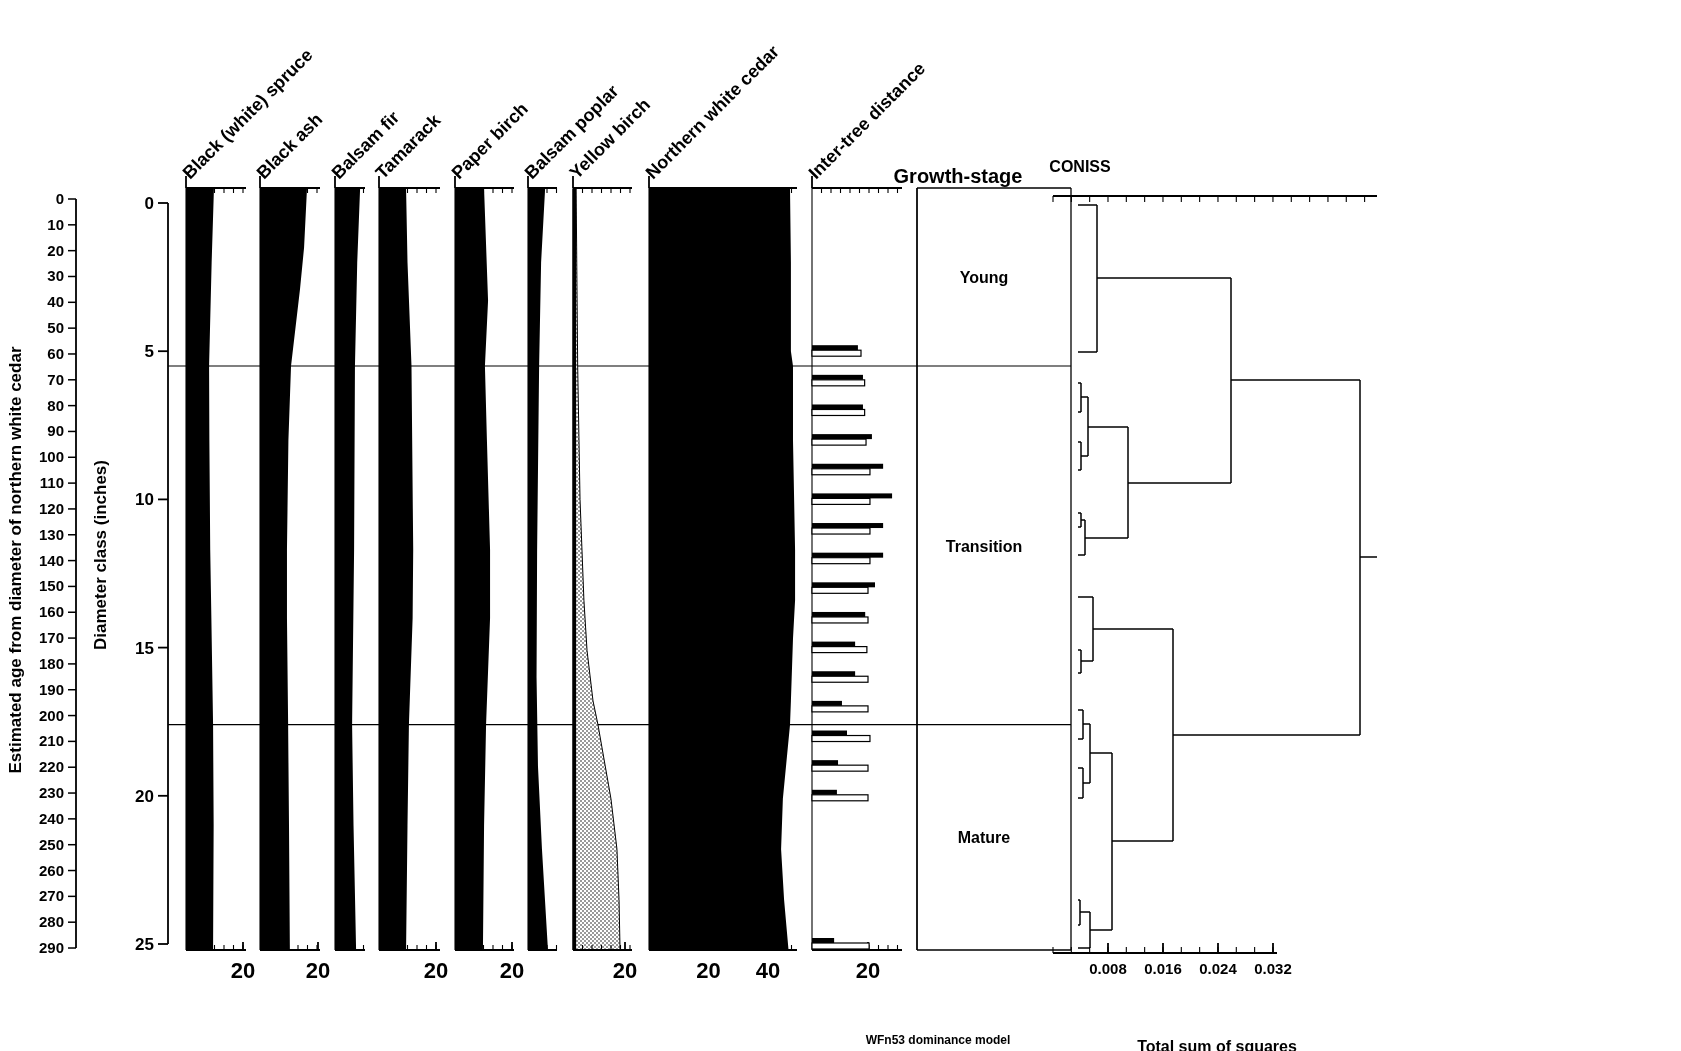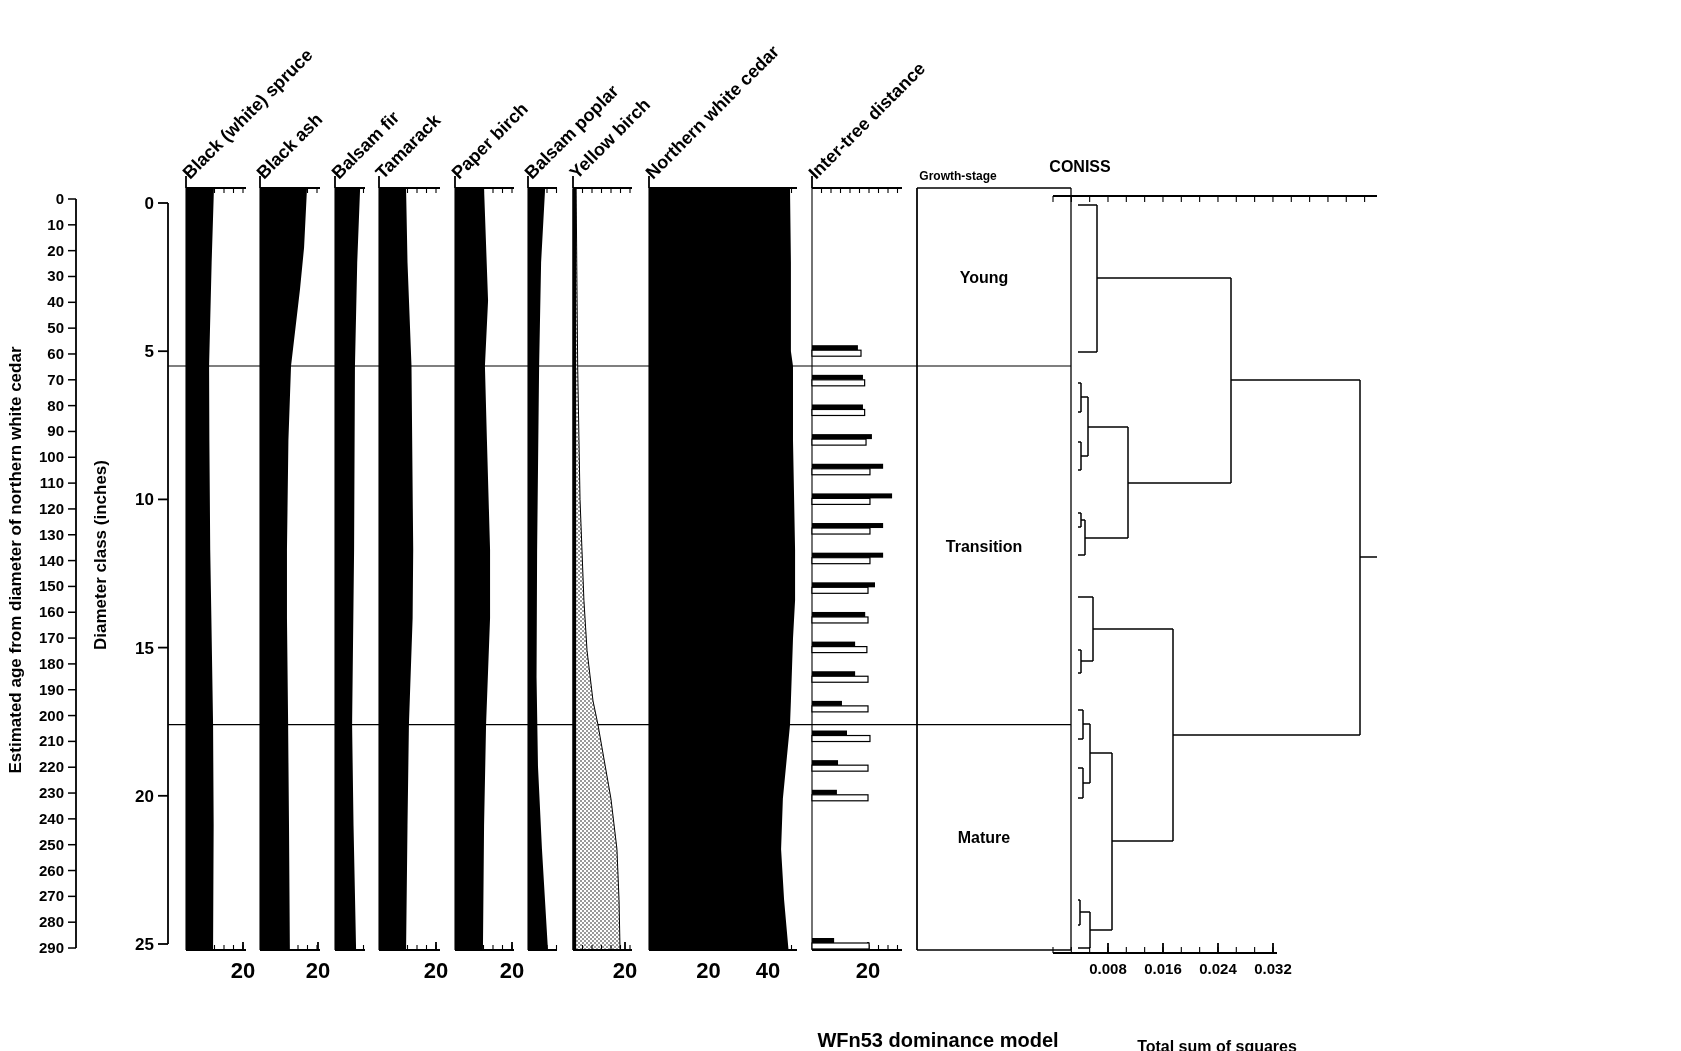--- a/index.html
+++ b/index.html
@@ -4,24 +4,24 @@
 <style>
   html,body{margin:0;padding:0;background:#ffffff;}
   #wrap{position:relative;width:1681px;height:1051px;background:#ffffff;overflow:hidden;
         font-family:"Liberation Sans", sans-serif;}
   #fig{position:absolute;left:0;top:0;}
   .flabel{position:absolute;font-weight:bold;color:#000;white-space:nowrap;
           transform:translate(-50%,-50%);font-family:"Liberation Sans", sans-serif;}
   .rot{transform:translate(-50%,-50%) rotate(-90deg);}
   #age-label{left:16px;top:560px;font-size:17px;}
   #diam-label{left:101px;top:555px;font-size:17px;}
-  #growth-header{left:958px;top:176px;font-size:12px;}
+  #growth-header{left:958px;top:176px;font-size:20px;}
   #coniss-title{left:1080px;top:167px;font-size:16px;}
   #sumsq-label{left:1217px;top:1001px;font-size:16px;margin-top:46px;}
-  #footer-label{left:938px;top:1040px;font-size:20px;}
+  #footer-label{left:938px;top:1040px;font-size:12px;}
 </style>
 </head>
 <body>
 
 <div id="wrap">
   <svg id="fig" width="1681" height="1051">
       <defs>
         <pattern id="stipple" width="4" height="4" patternUnits="userSpaceOnUse">
           <rect x="0" y="0" width="4" height="4" fill="#ffffff"></rect>
           <circle cx="1" cy="1" r="0.75" fill="#000000"></circle>

